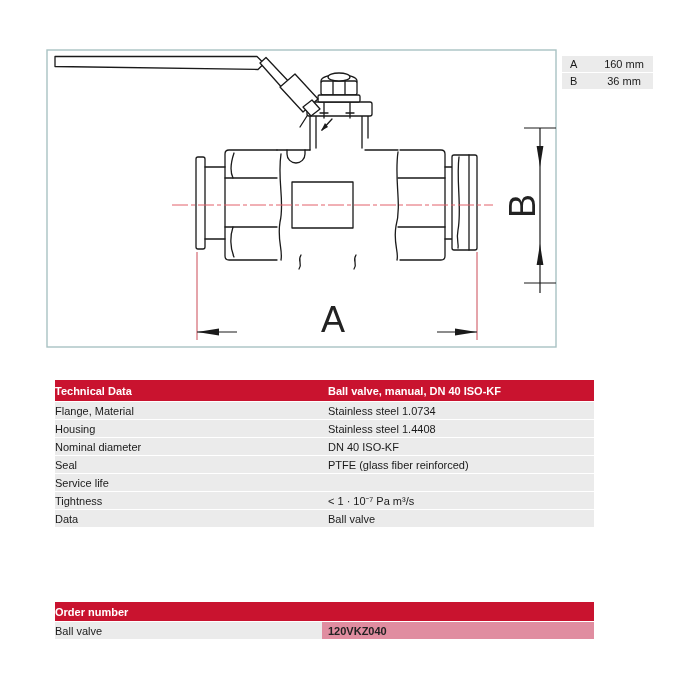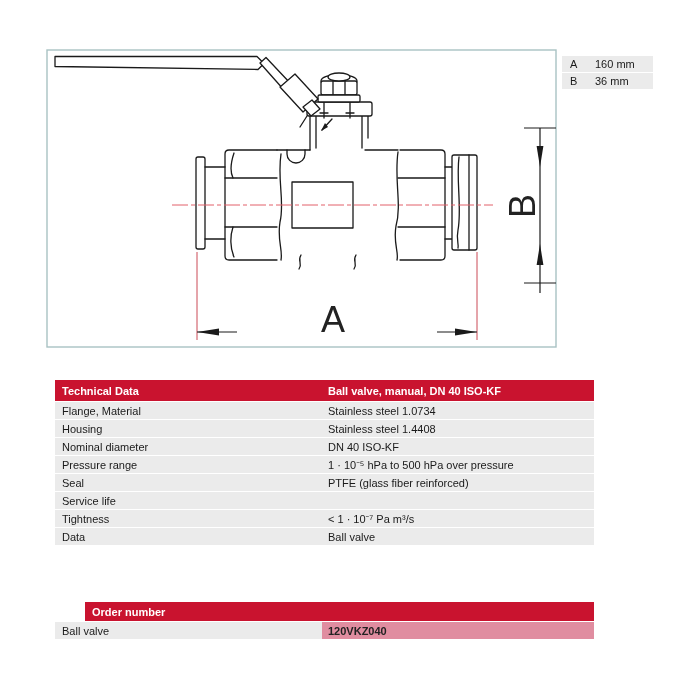--- a/index.html
+++ b/index.html
@@ -6,32 +6,32 @@
   .stage{position:relative;width:700px;height:700px;background:#ffffff;
          font-family:"Liberation Sans",sans-serif;color:#1a1a1a;overflow:hidden;}
 
   
   .drawing-svg{position:absolute;left:0;top:0;width:700px;height:365px;}
 
   
   .mini-table{position:absolute;left:562px;top:56px;width:91px;font-size:11px;}
   .mini-row{display:flex;align-items:center;height:16px;margin-bottom:1px;background:#ebebeb;}
   .mini-label{width:25px;padding-left:8px;}
-  .mini-value{flex:1;}
+  .mini-value{flex:1;text-align:center;}
 
   
   .data-table{position:absolute;left:55px;width:539px;font-size:11px;}
   .t-head{display:flex;align-items:center;height:21px;margin-bottom:1px;
           background:#c9132f;color:#ffffff;font-weight:bold;}
   .t-row{display:flex;align-items:center;height:17px;margin-bottom:1px;background:#ebebeb;}
-  .c-label{width:267px;padding-left:7px;box-sizing:border-box;}
+  .c-label{width:267px;box-sizing:border-box;}
   .c-value{flex:1;padding-left:6px;box-sizing:border-box;}
   .tech-table{top:380px;}
   .order-table{top:602px;}
-  .order-table .t-head{height:19px;margin-left:30px;}
+  .order-table .t-head{height:19px;}
   .order-value-cell{background:#e08da0;font-weight:bold;color:#222;height:100%;
                     display:flex;align-items:center;}
 </style>
 </head>
 <body>
 
 <div class="stage">
 
   <svg class="drawing-svg" viewBox="0 0 700 365">
 
@@ -139,24 +139,20 @@
     </div>
     <div class="t-row">
       <span class="c-label">Housing</span>
       <span class="c-value">Stainless steel 1.4408</span>
     </div>
     <div class="t-row">
       <span class="c-label">Nominal diameter</span>
       <span class="c-value">DN 40 ISO-KF</span>
     </div>
     <div class="t-row">
-      <span class="c-label">Pressure range</span>
-      <span class="c-value">1 · 10⁻⁵ hPa to 500 hPa over pressure</span>
-    </div>
-    <div class="t-row">
       <span class="c-label">Seal</span>
       <span class="c-value">PTFE (glass fiber reinforced)</span>
     </div>
     <div class="t-row">
       <span class="c-label">Service life</span>
     </div>
     <div class="t-row">
       <span class="c-label">Tightness</span>
       <span class="c-value">&lt; 1 · 10⁻⁷ Pa m³/s</span>
     </div>

